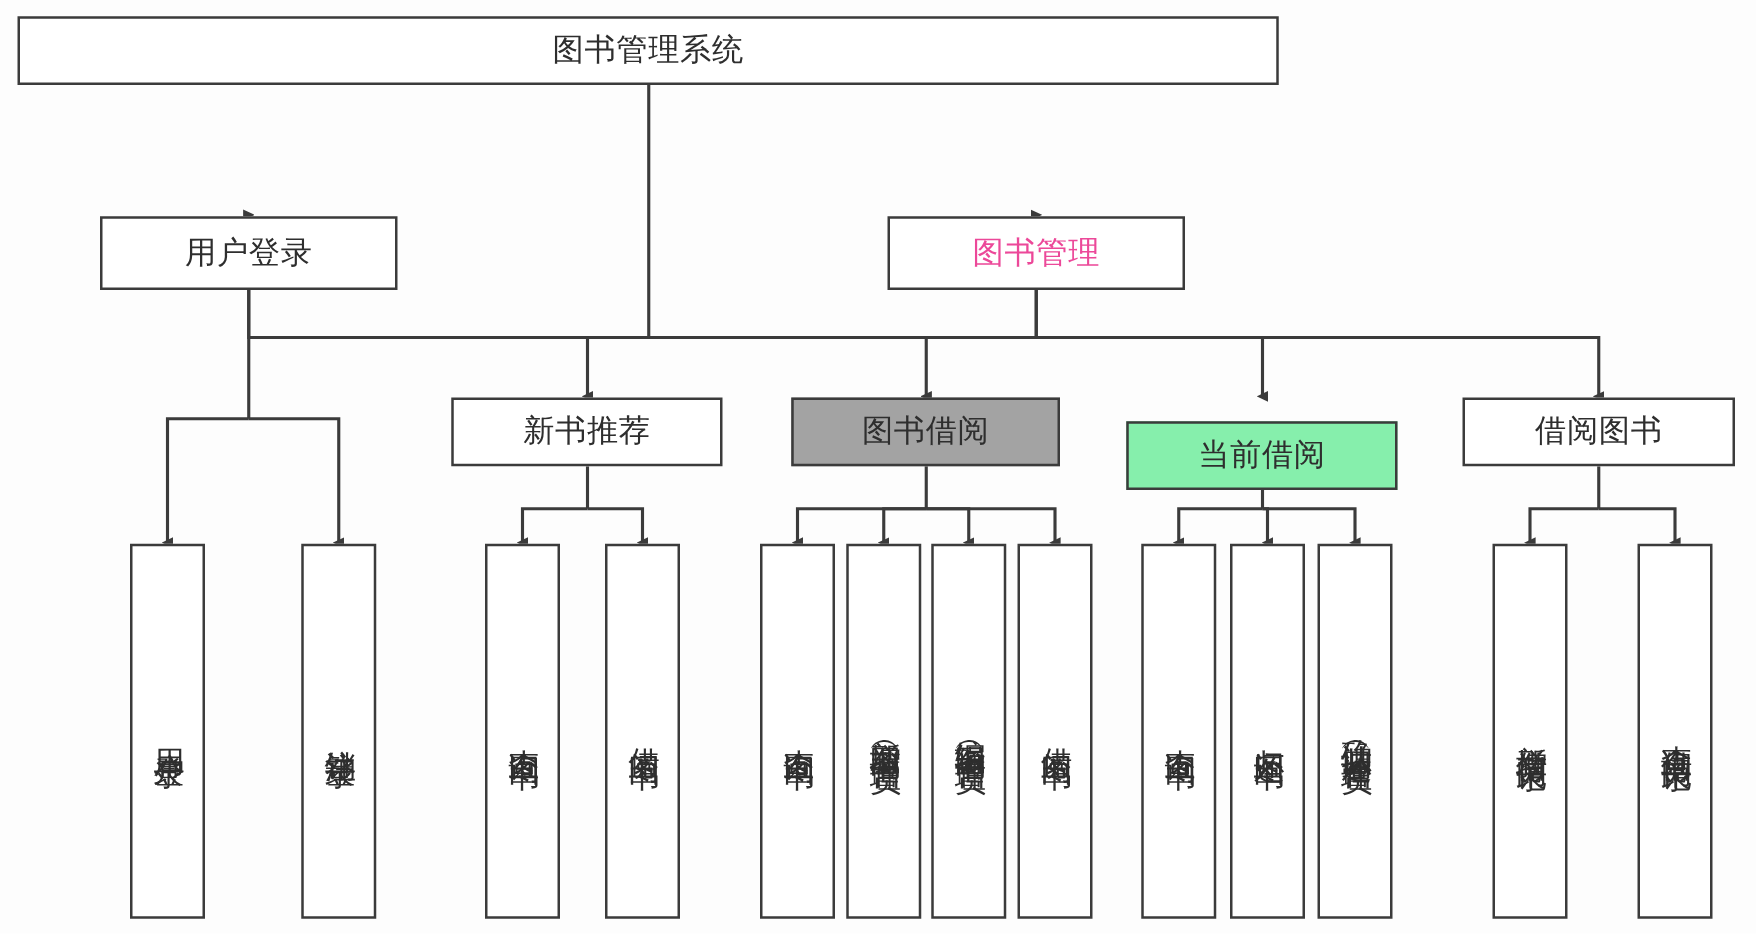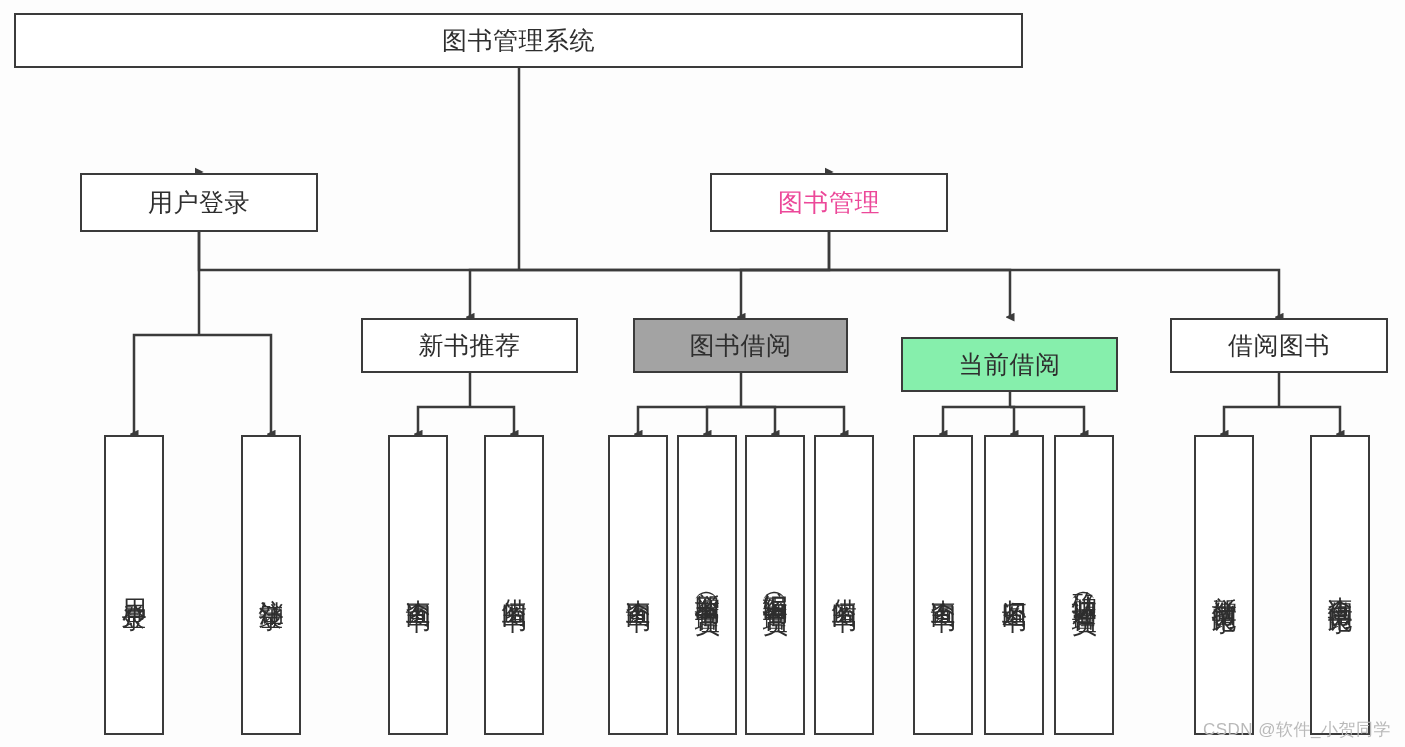--- a/index.html
+++ b/index.html
@@ -211,14 +211,13 @@
         <span class="node-label" style="color: rgb(46, 46, 46);">确认归还（管理员）</span>
       </div>
       <div class="node-box vert" style="left: 1194px; top: 435px; width: 60px; height: 300px; border-color: rgb(59, 59, 59); background: rgb(255, 255, 255);">
         <span class="node-label" style="color: rgb(46, 46, 46);">新增借阅记录</span>
       </div>
       <div class="node-box vert" style="left: 1310px; top: 435px; width: 60px; height: 300px; border-color: rgb(59, 59, 59); background: rgb(255, 255, 255);">
         <span class="node-label" style="color: rgb(46, 46, 46);">查询借阅记录</span>
       </div>
     </div>
 
-  <div class="watermark">CSDN @软件_小贺同学</div>
 </div>
 
 </body></html>

